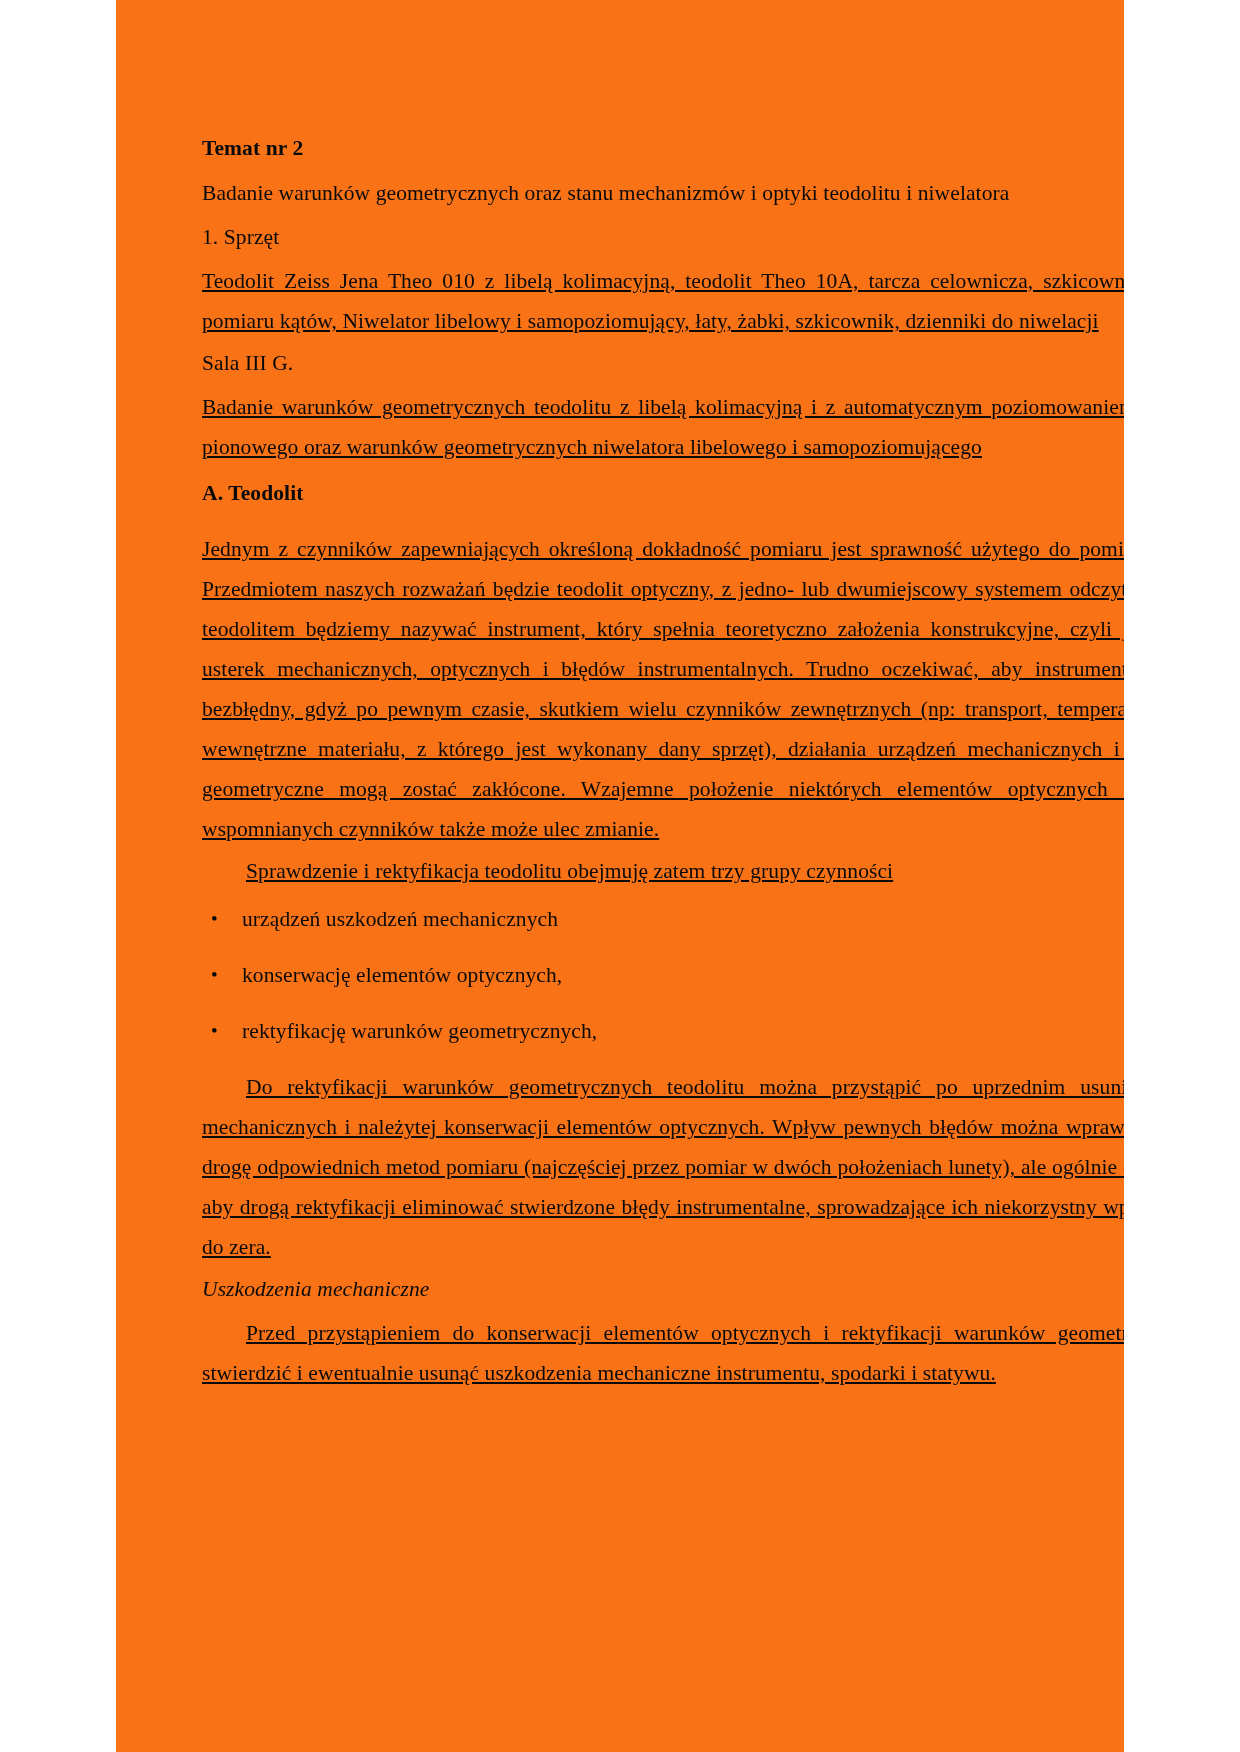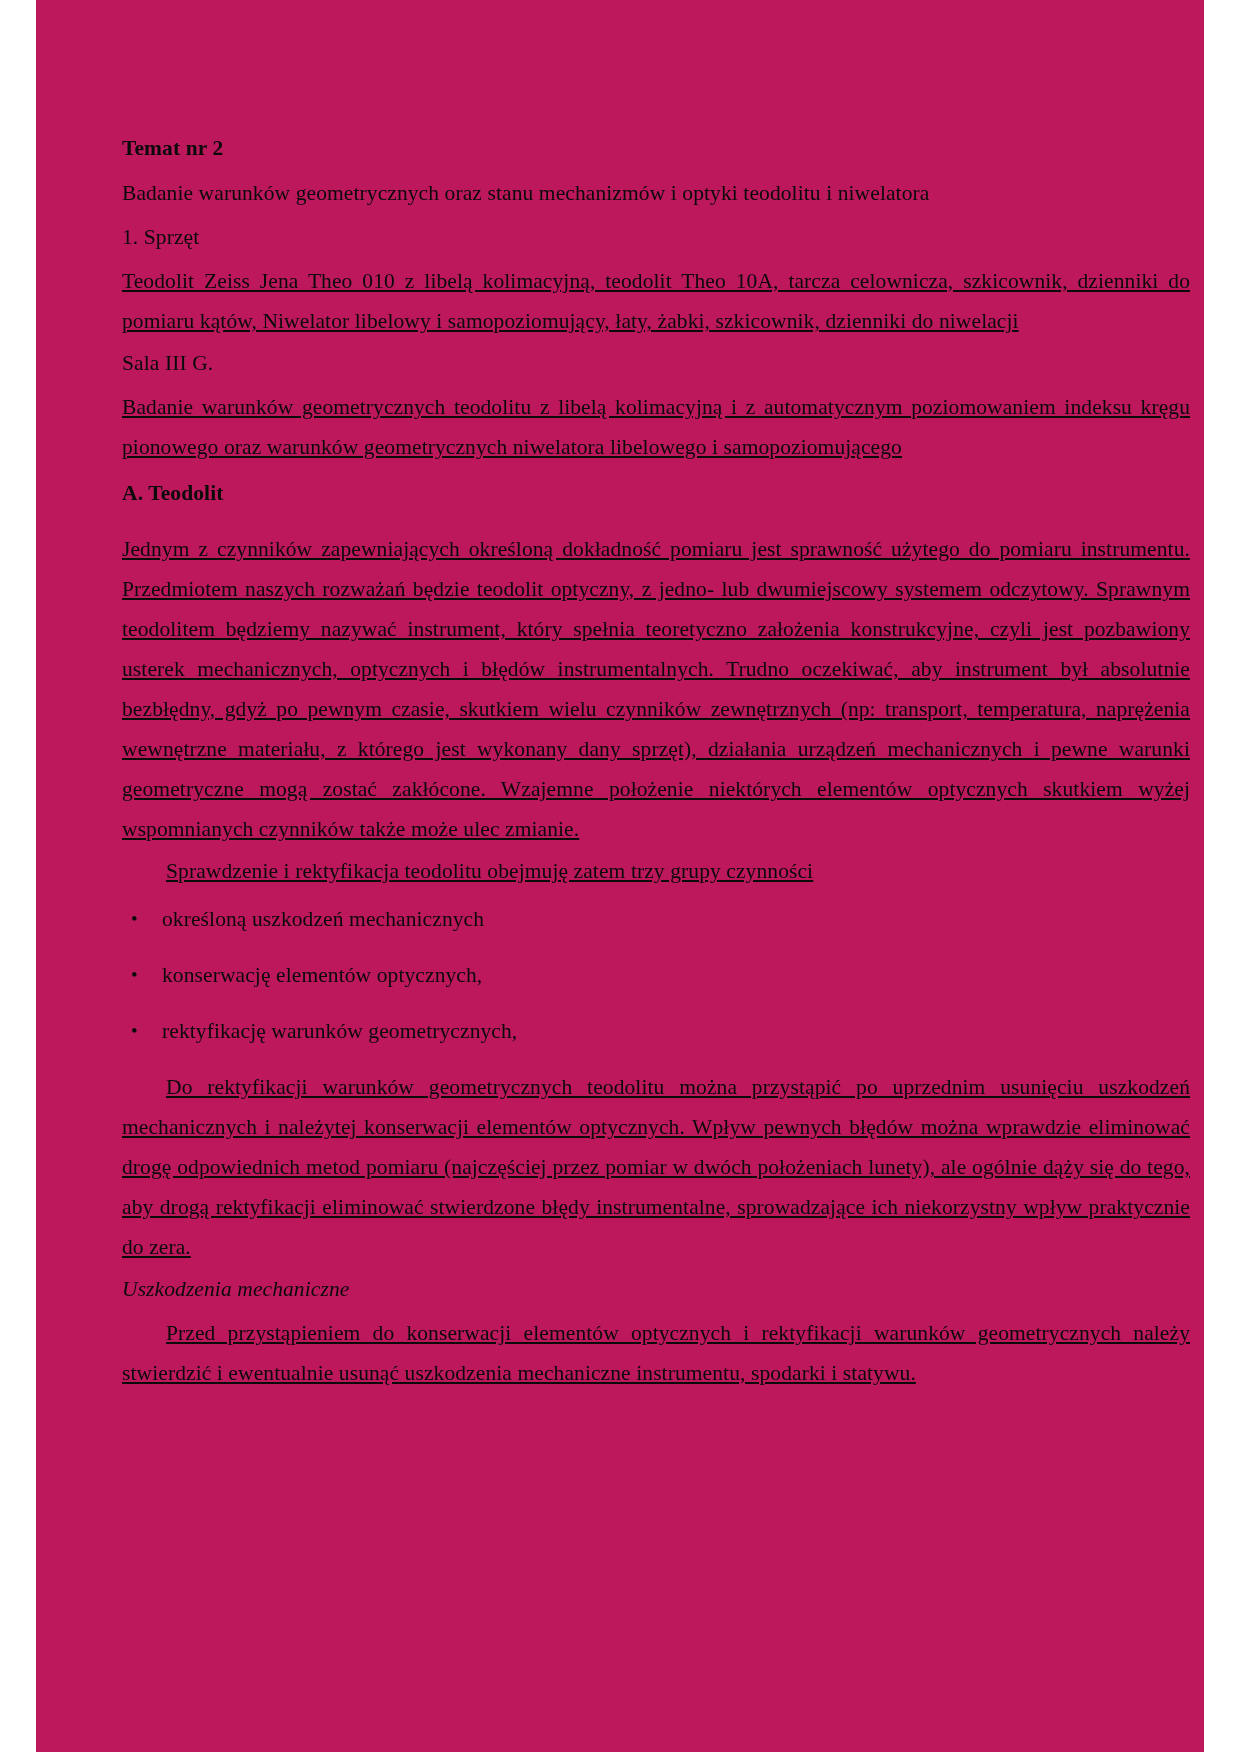--- a/index.html
+++ b/index.html
@@ -4,24 +4,24 @@
 <title>Temat nr 2</title>
 <style>
   html, body {
     margin: 0;
     padding: 0;
     background: #ffffff;
   }
 
   .page {
     position: relative;
-    width: 1168px;
+    width: 1008px;
     height: 1752px;
     margin: 0 auto;
-    background: #be185d;
+    background: #f97316;
     box-sizing: border-box;
     padding: 128px 86px 40px 86px;
     font-family: "Liberation Serif", "DejaVu Serif", serif;
     color: #0a0a0a;
     overflow: hidden;
   }
 
   .doc-body {
     width: 1068px;
   }
@@ -116,21 +116,21 @@
 
     <div class="subheading">A. Teodolit</div>
 
     <div class="para">Jednym z czynników zapewniających określoną dokładność pomiaru jest sprawność użytego do pomiaru instrumentu. Przedmiotem naszych rozważań będzie teodolit optyczny, z jedno- lub dwumiejscowy systemem odczytowy. Sprawnym teodolitem będziemy nazywać instrument, który spełnia teoretyczno założenia konstrukcyjne, czyli jest pozbawiony usterek mechanicznych, optycznych i błędów instrumentalnych. Trudno oczekiwać, aby instrument był absolutnie bezbłędny, gdyż po pewnym czasie, skutkiem wielu czynników zewnętrznych (np: transport, temperatura, naprężenia wewnętrzne materiału, z którego jest wykonany dany sprzęt), działania urządzeń mechanicznych i pewne warunki geometryczne mogą zostać zakłócone. Wzajemne położenie niektórych elementów optycznych skutkiem wyżej wspomnianych czynników także może ulec zmianie.</div>
 
     <div class="para indent">Sprawdzenie i rektyfikacja teodolitu obejmuję zatem trzy grupy czynności</div>
 
     <ul class="bullet-list">
       <li class="bullet-item">
         <span class="bullet-marker">•</span>
-        <span>określoną uszkodzeń mechanicznych</span>
+        <span>urządzeń uszkodzeń mechanicznych</span>
       </li>
       <li class="bullet-item">
         <span class="bullet-marker">•</span>
         <span>konserwację elementów optycznych,</span>
       </li>
       <li class="bullet-item">
         <span class="bullet-marker">•</span>
         <span>rektyfikację warunków geometrycznych,</span>
       </li>
     </ul>

